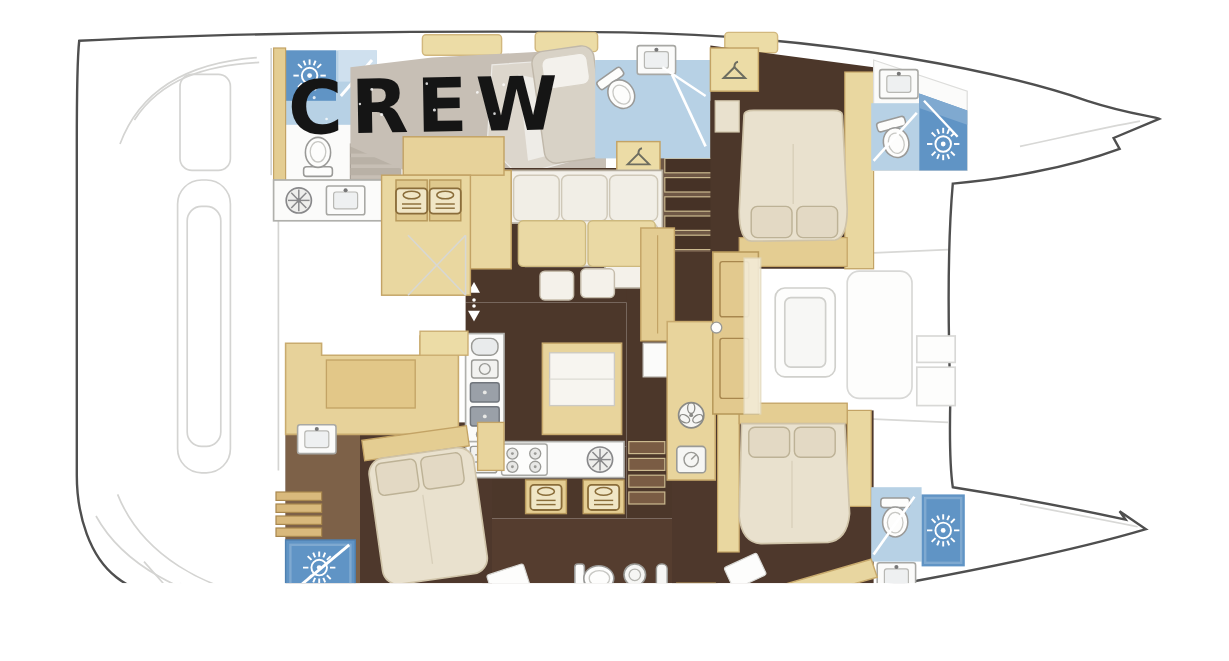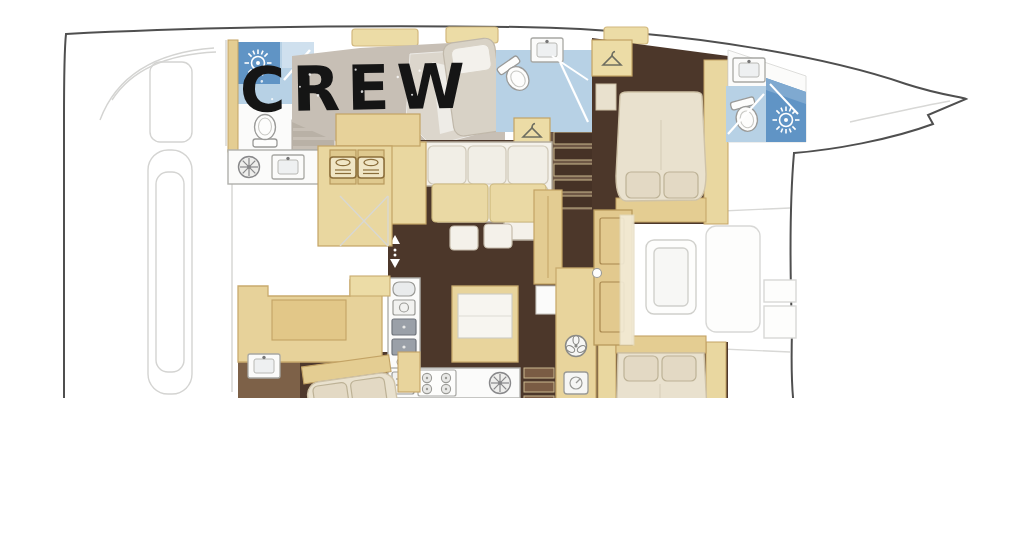--- a/index.html
+++ b/index.html
@@ -1,16 +1,16 @@
 <!DOCTYPE html>
 <html><head>
 <meta charset="utf-8">
 <style>
   html,body{margin:0;padding:0;background:#ffffff;}
-  .stage{position:relative;width:1024px;height:398px;background:#fff;overflow:hidden;
+  .stage{position:relative;width:1024px;height:486px;background:#fff;overflow:hidden;
          font-family:"DejaVu Sans",sans-serif;}
   .stage svg{position:absolute;inset:0;display:block;}
   .crew-label{font-family:"DejaVu Sans",sans-serif;font-weight:900;font-size:62px;
               letter-spacing:7px;fill:#151515;}
 </style>
 </head>
 <body>
 
 <div class="stage">
 <svg viewBox="0 0 1024 551" width="1024" height="551">

